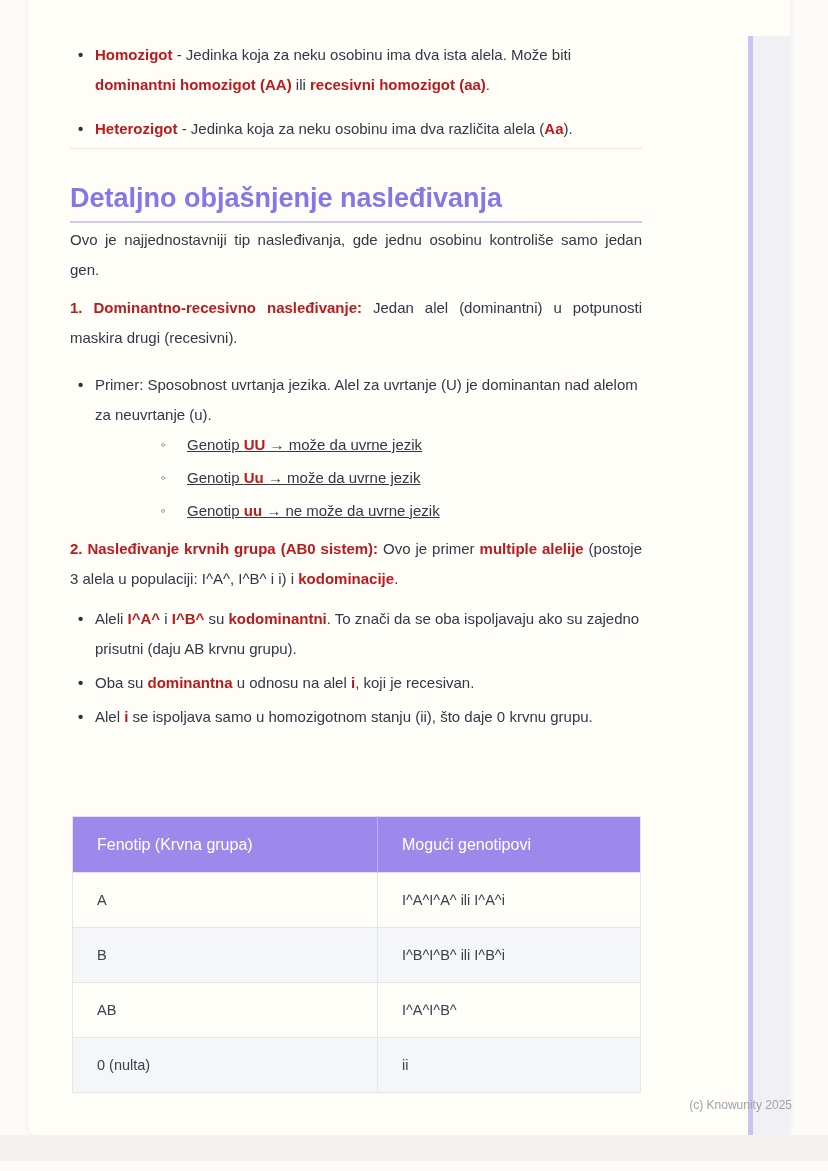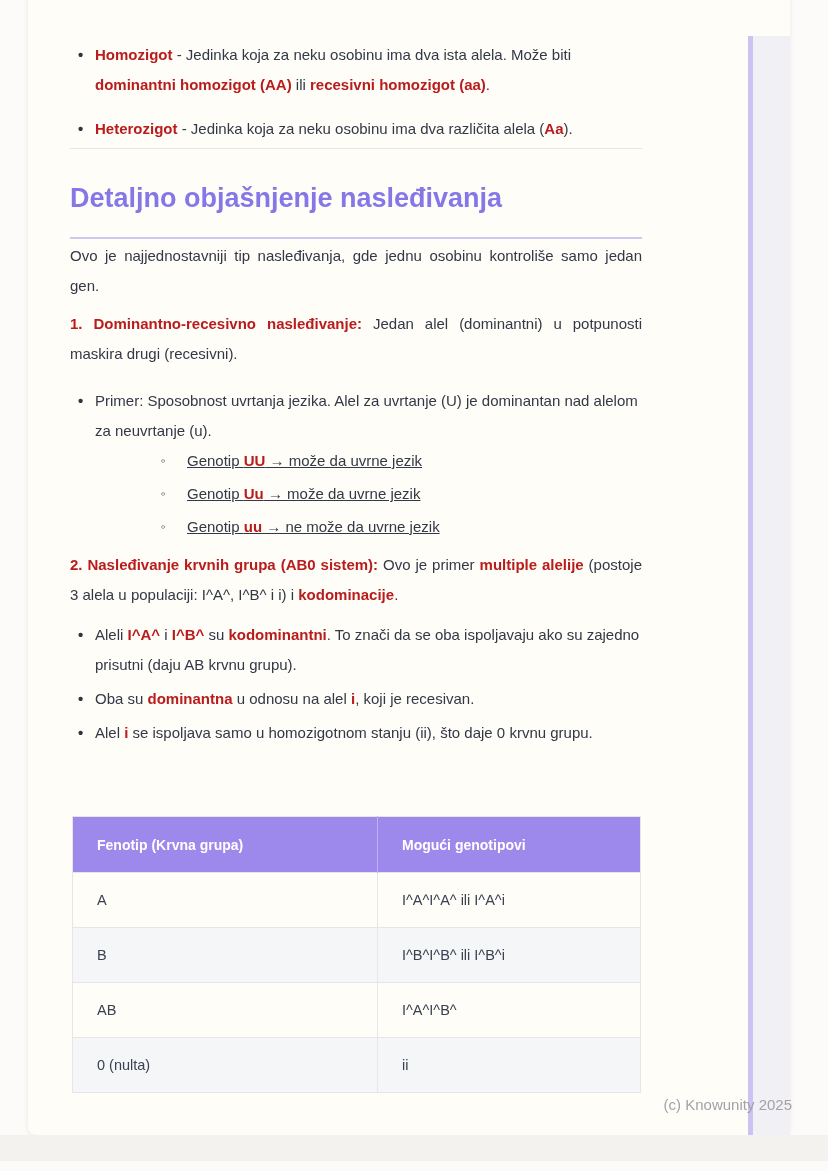--- a/index.html
+++ b/index.html
@@ -39,55 +39,55 @@
   ul.blist>li+li{margin-top:14px;}
   ul.blist>li:before{content:"\2022";position:absolute;left:8px;top:0;font-weight:700;color:#2c3240;}
   ul.sublist{margin:0;padding-left:58px;}
   ul.sublist>li{position:relative;padding-left:34px;margin-top:3px;text-decoration:underline;}
   ul.sublist>li:first-child{margin-top:0;}
   ul.sublist>li:before{content:"\25E6";position:absolute;left:8px;top:0;font-size:13px;color:#2c3240;}
   ul.abolist>li+li{margin-top:4px;}
   hr.divider{border:none;border-top:1px solid #e8e7e4;margin:4px 0 0;}
   h1.doc-h1{
     margin:34px 0 0;font-size:27px;line-height:31px;font-weight:700;
-    color:#8577e8;border-bottom:2px solid #cfc8f2;padding-bottom:23px;
+    color:#8577e8;border-bottom:2px solid #cfc8f2;padding-bottom:7px;
   }
   h2.doc-h2{margin:30px 0 0;font-size:20px;line-height:26px;font-weight:700;color:#a296ec;}
   p{margin:0;text-align:justify;}
   p.p1{margin-top:2px;}
   p.p2{margin-top:8px;}
   p.p3{margin-top:8px;}
   ul.primer{margin-top:17px;}
   ul.abolist{margin-top:10px;}
   
   .geno-table{
     position:absolute;left:72px;top:816px;width:568px;
     border-collapse:collapse;table-layout:fixed;
     font-size:14.5px;color:#3a4150;background:#fffdf8;
     border:1px solid #e6e6ea;
   }
   .geno-table col.c1{width:305px;}
   .geno-table col.c2{width:263px;}
   .geno-table th{
-    background:#9d88ec;color:#ffffff;font-weight:700;font-size:14px;
+    background:#9d88ec;color:#ffffff;font-weight:400;font-size:16px;
     text-align:left;padding:0 0 0 24px;height:55px;
     border-right:1px solid #c0b1f3;
   }
   .geno-table th:last-child{border-right:none;}
   .geno-table td{
     padding:0 0 0 24px;height:54px;
     border-top:1px solid #e6e6ea;border-right:1px solid #e6e6ea;
     background:#fffdf8;font-weight:400;
   }
   .geno-table td:last-child{border-right:none;}
   .geno-table tr.alt td{background:#f5f6f8;}
   
   .footer-note{
     position:absolute;right:36px;top:1098px;z-index:5;
-    font-size:15px;line-height:14px;color:#a2a2aa;
+    font-size:12px;line-height:14px;color:#a2a2aa;
   }
 </style>
 </head>
 <body>
 
 <div class="page-card">
   <div class="content">
 
     <ul class="blist">
       <li>

